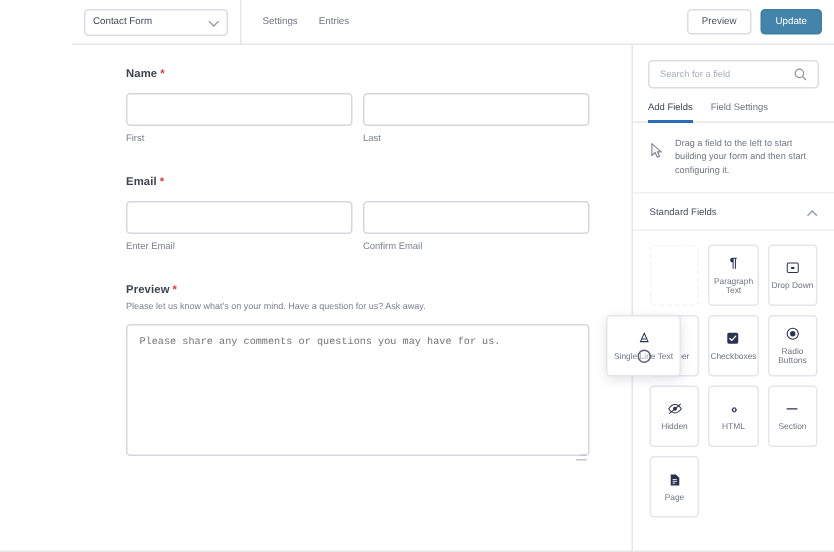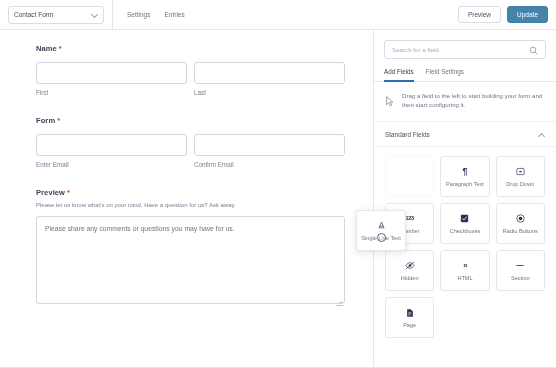--- a/index.html
+++ b/index.html
@@ -6,21 +6,21 @@
   html, body {
     width: 556px; height: 368px;
     font-family: "Liberation Sans", sans-serif;
     background: #ffffff;
     overflow: hidden;
   }
   #app {
     position: relative;
     width: 556px; height: 368px;
     background: #ffffff;
-    display: flex; flex-direction: column;
+    display: flex; flex-direction: column; padding-left: 48px;
   }
 
   
   .topbar {
     height: 30px; flex: 0 0 30px;
     display: flex; align-items: center;
     background: #ffffff;
     border-bottom: 1px solid #e6e6ec;
     padding: 0 8px 0 8px;
     position: relative;
@@ -122,21 +122,21 @@
     margin-top: 5px;
   }
   .ta-wrap { position: relative; width: 100%; }
   .ta {
     width: 100%; height: 88px;
     border: 1px solid #d5d6e0;
     border-radius: 3px;
     background: #fff;
     font-size: 6.8px; color: #9aa0b0;
     padding: 7px 8px;
-    font-family: Liberation Sans, sans-serif;
+    font-family: Liberation Mono, monospace;
     resize: none;
     line-height: 1.4;
   }
   .ta-handle {
     position: absolute; right: 2px; bottom: 2px;
     width: 7px; height: 7px; pointer-events: none;
   }
   .ta-handle span {
     position: absolute; right: 0;
     height: 1px; background: #c3c5d2; display: block;
@@ -301,21 +301,21 @@
           </div>
           <div class="col">
             <div class="inp"></div>
             <div class="sublabel">Last</div>
           </div>
         </div>
       </div>
 
       <div class="field-block">
         <div class="field-label">
-          <span>Form</span><span class="req">*</span>
+          <span>Email</span><span class="req">*</span>
         </div>
         <div class="row2">
           <div class="col">
             <div class="inp"></div>
             <div class="sublabel">Enter Email</div>
           </div>
           <div class="col">
             <div class="inp"></div>
             <div class="sublabel">Confirm Email</div>
           </div>

